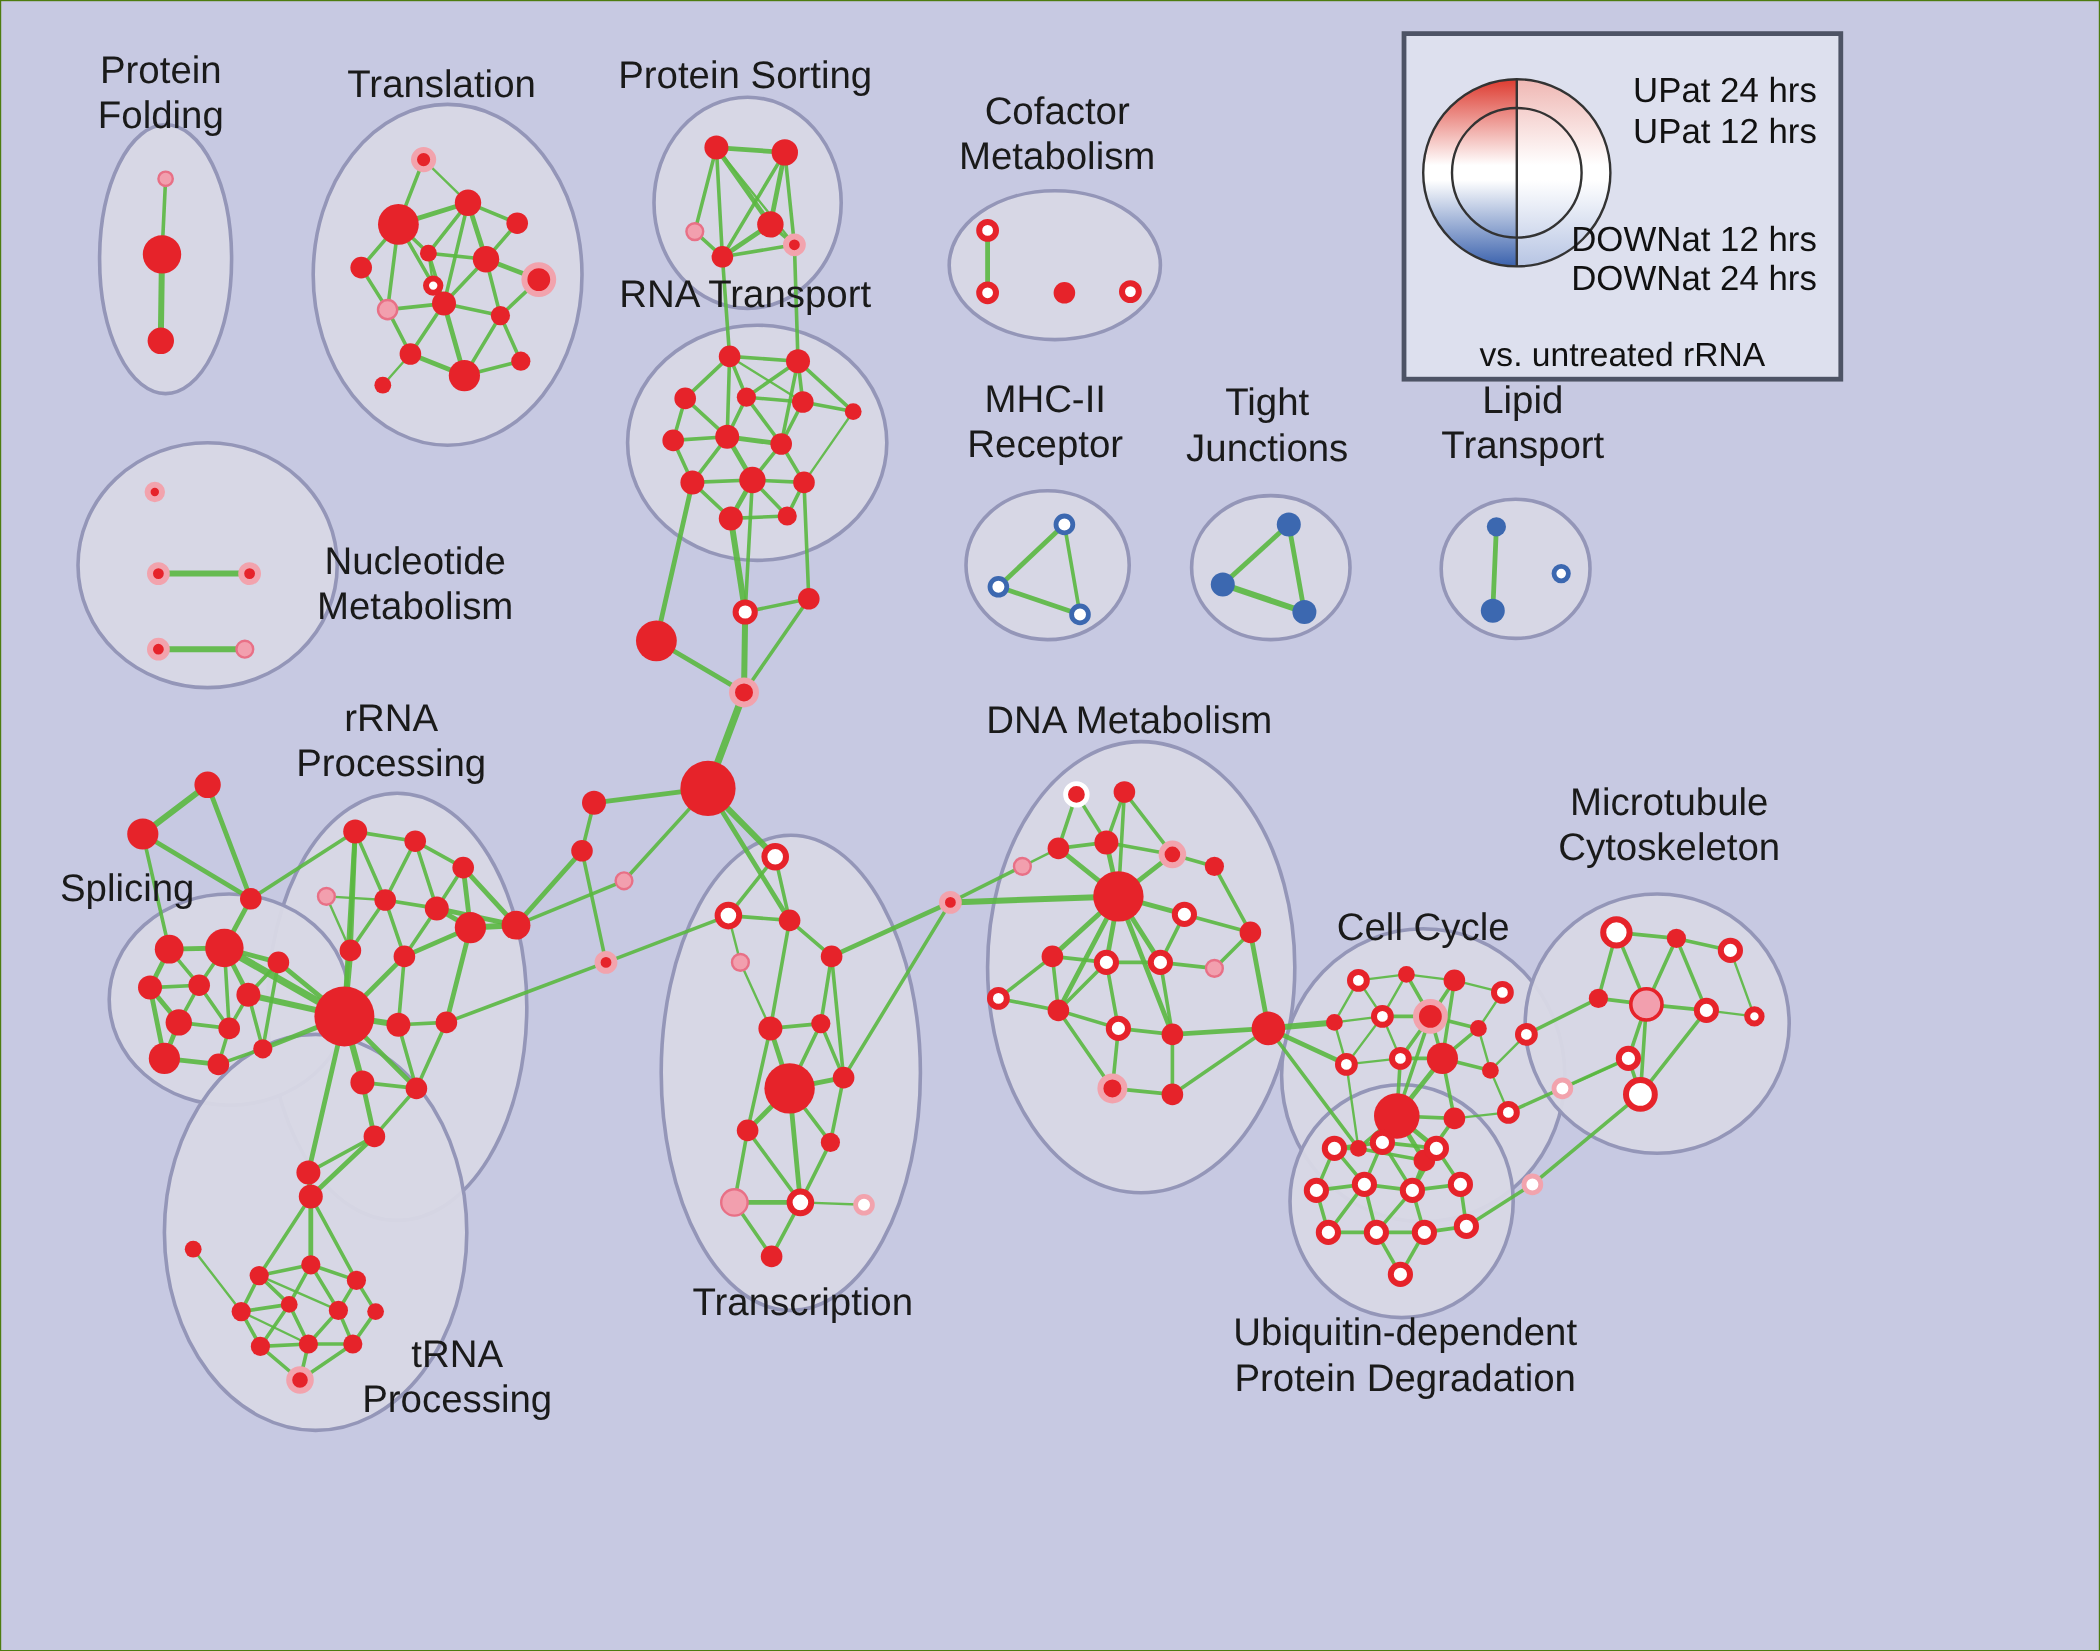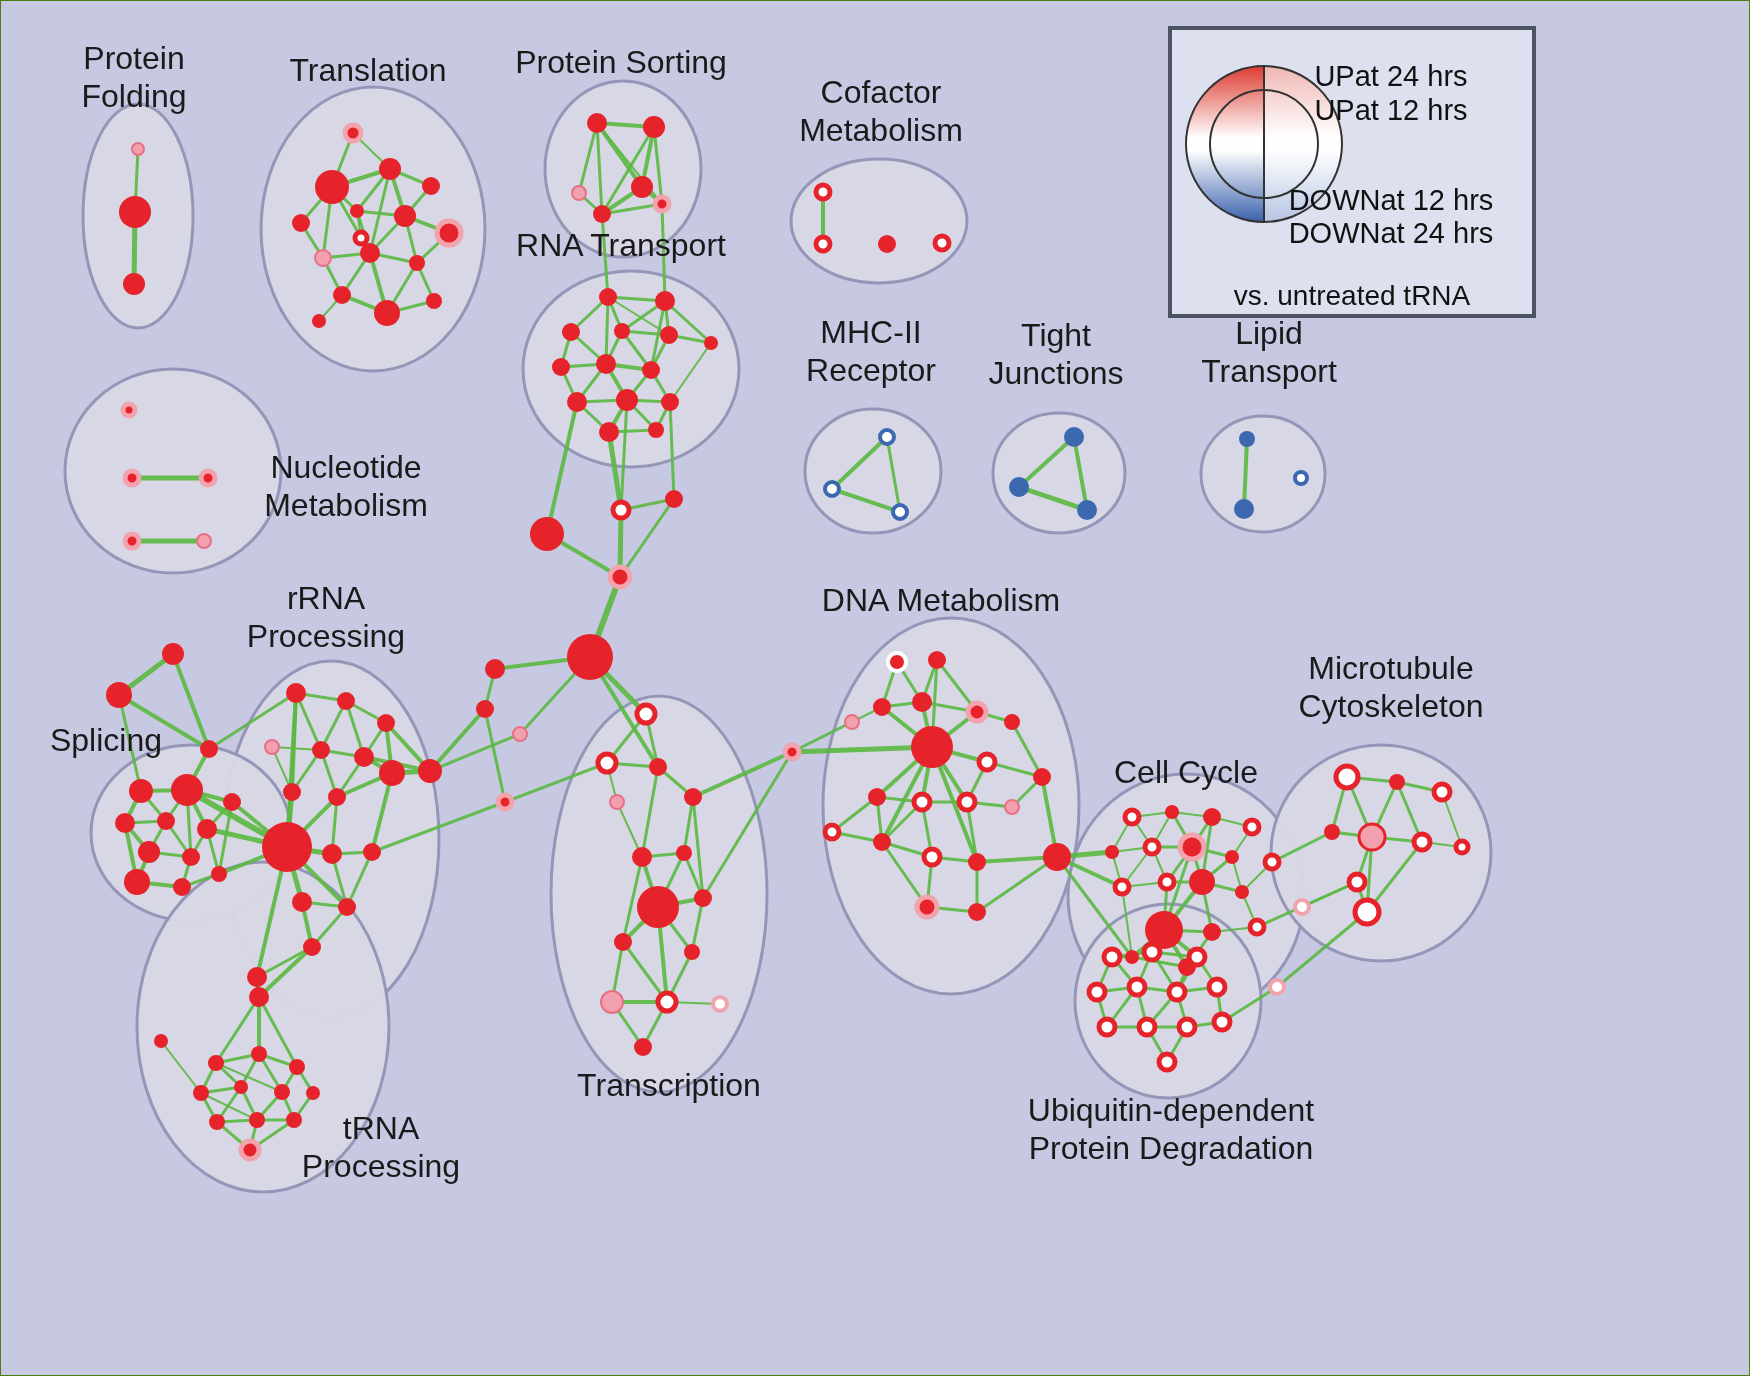--- a/index.html
+++ b/index.html
@@ -1,20 +1,20 @@
 <!DOCTYPE html>
 <html><head>
 <meta charset="utf-8">
 <style>
   body{margin:0;background:#ffffff}
   .stage{position:relative;width:1750px;height:1376px;background:#c7c9e2;border:1px solid #4d7c0f;box-sizing:border-box;overflow:hidden;font-family:"Liberation Sans",sans-serif}
   #network{position:absolute;left:0;top:0;display:block}
   .legend{position:absolute;left:1167px;top:25px;width:368px;height:292px;background:#dde0ee;border:4px solid #4d5365;box-sizing:border-box}
   .legend-glyph{position:absolute;left:12px;top:34px}
-  .lrow{position:absolute;left:96px;width:246px;display:flex;justify-content:center;font-size:29px;color:#111;white-space:nowrap}
+  .lrow{position:absolute;left:96px;width:246px;display:flex;justify-content:flex-end;font-size:29px;color:#111;white-space:nowrap}
   .lrow .dir{font-weight:400}
   .lnote{position:absolute;left:0;width:100%;text-align:center;font-size:28px;color:#111}
 </style>
 </head>
 <body>
 
 <div class="stage">
 
   <svg id="network" width="1750" height="1376" viewBox="0 0 1750 1376">
       <g>
@@ -647,16 +647,16 @@
     </div>
     <div class="lrow" style="top:154px">
       <span class="dir">DOWN</span>
       <span class="time">at 12 hrs</span>
     </div>
     <div class="lrow" style="top:187px">
       <span class="dir">DOWN</span>
       <span class="time">at 24 hrs</span>
     </div>
 
-    <div class="lnote" style="top:250px">vs. untreated tRNA</div>
+    <div class="lnote" style="top:250px">vs. untreated rRNA</div>
   </div>
 
 </div>
 
 </body></html>

